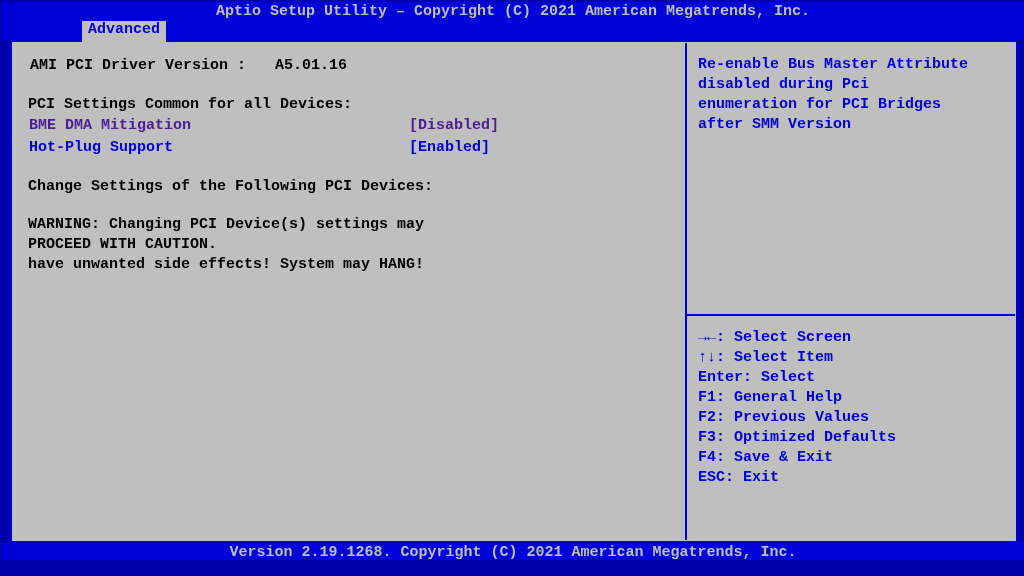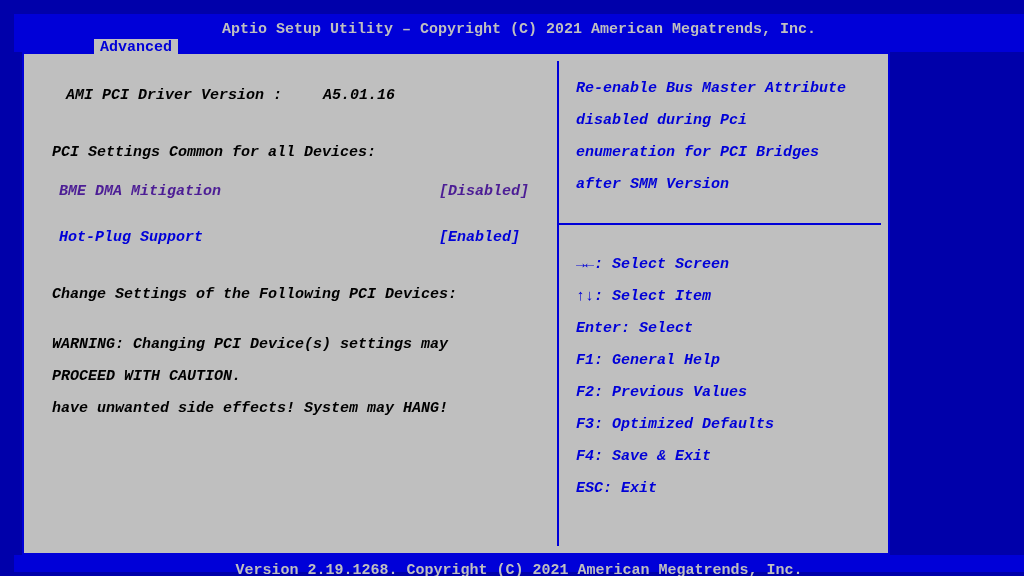--- a/index.html
+++ b/index.html
@@ -1,15 +1,15 @@
 <!DOCTYPE html>
 <html><head>
 <meta charset="utf-8">
 <style>
-  * { margin: 0; padding: 7px; box-sizing: border-box; }
+  * { margin: 0; padding: 1px; box-sizing: border-box; }
   html, body { width: 1024px; height: 576px; overflow: hidden; }
   body {
     font-family: "Courier New", monospace;
     font-size: 15px;
     line-height: 18px;
     background: #0000aa;
     color: #000;
     font-weight: bold;
   }
   .header {
@@ -27,26 +27,25 @@
   }
   .tab {
     background: #bfbfbf;
     color: #0000d8;
     padding: 0 6px;
     height: 34px;
     display: inline-block;
   }
   .frame {
     background: #bfbfbf;
-    width: 868px;
+    width: 1008px;
     height: 503px;
     margin: 0 8px;
     border: 2px solid #0000d8;
     display: flex;
-    font-style: italic;
   }
   .left {
     flex: 1;
     padding: 12px 14px;
     font-weight: bold;
   }
   .right {
     width: 330px;
     border-left: 2px solid #0000d8;
     padding: 12px 10px;

